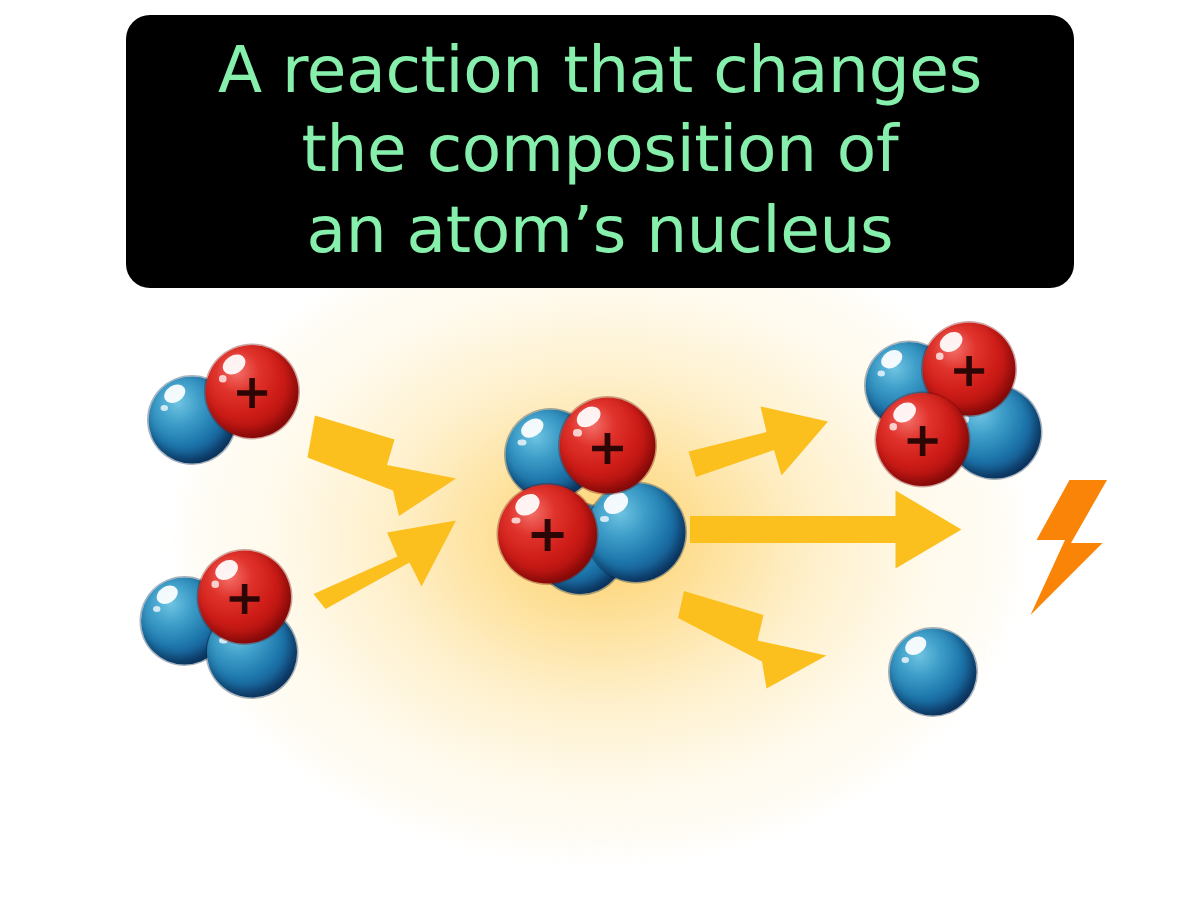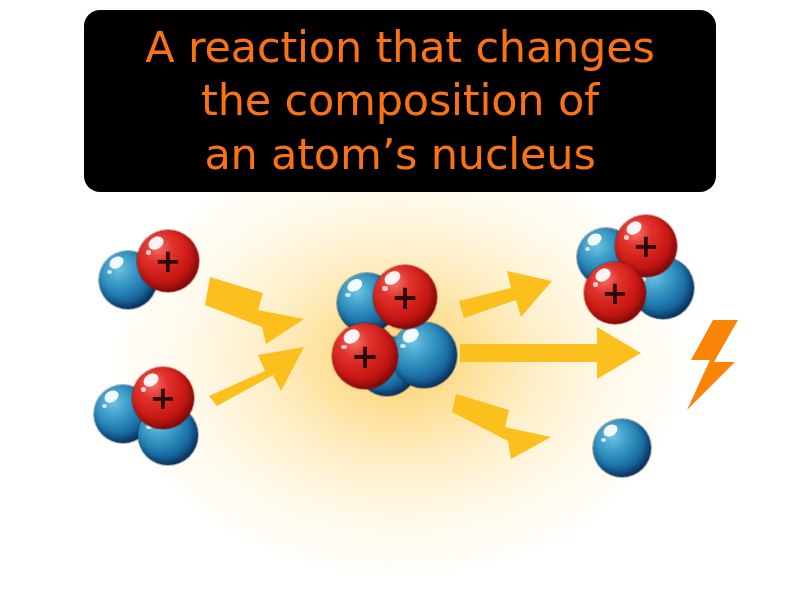--- a/index.html
+++ b/index.html
@@ -44,21 +44,21 @@
     top: 10px;
     width: 632px;
     height: 182px;
     background: #000000;
     border-radius: 16px;
     display: flex;
     align-items: center;
     justify-content: center;
   }
   #definition-text {
-    color: #f97316;
+    color: #86efac;
     font-size: 43px;
     line-height: 1.24;
     text-align: center;
     font-weight: 400;
     letter-spacing: -0.2px;
     padding: 0 14px;
     white-space: pre-line;
   }
 
   

